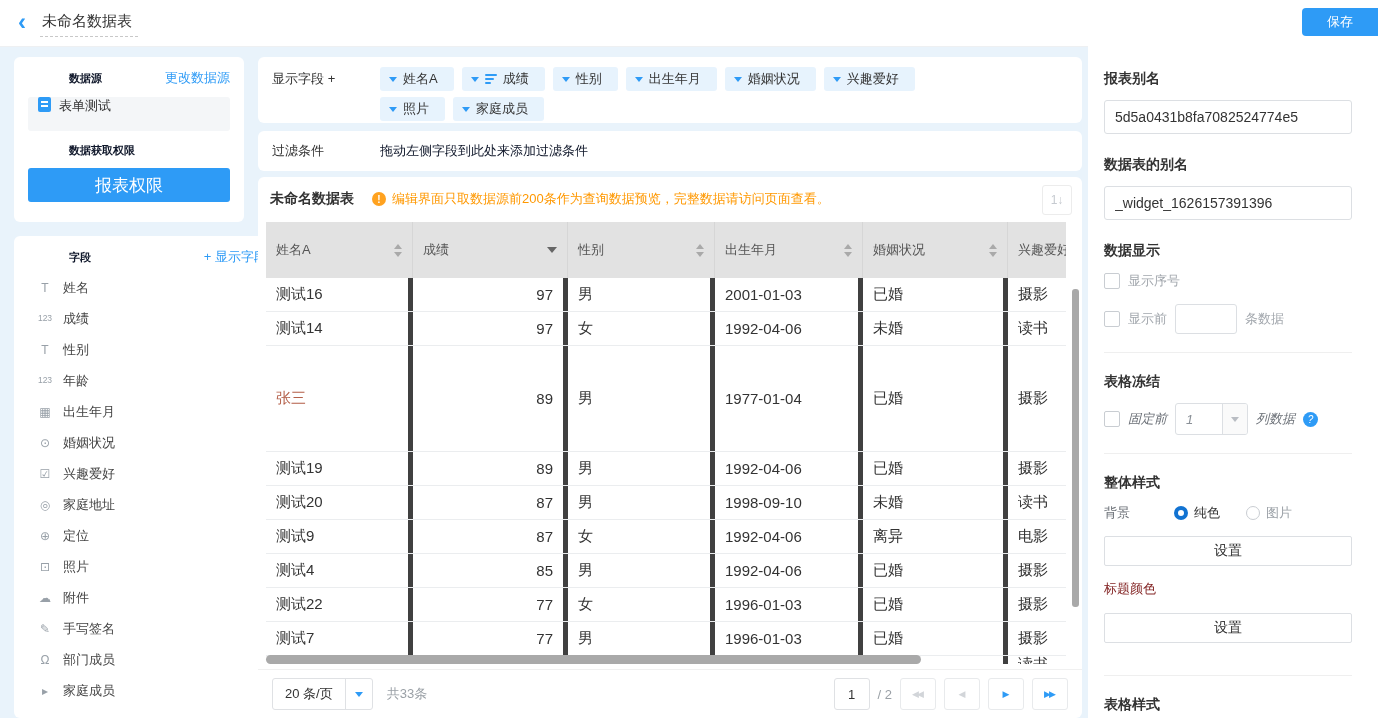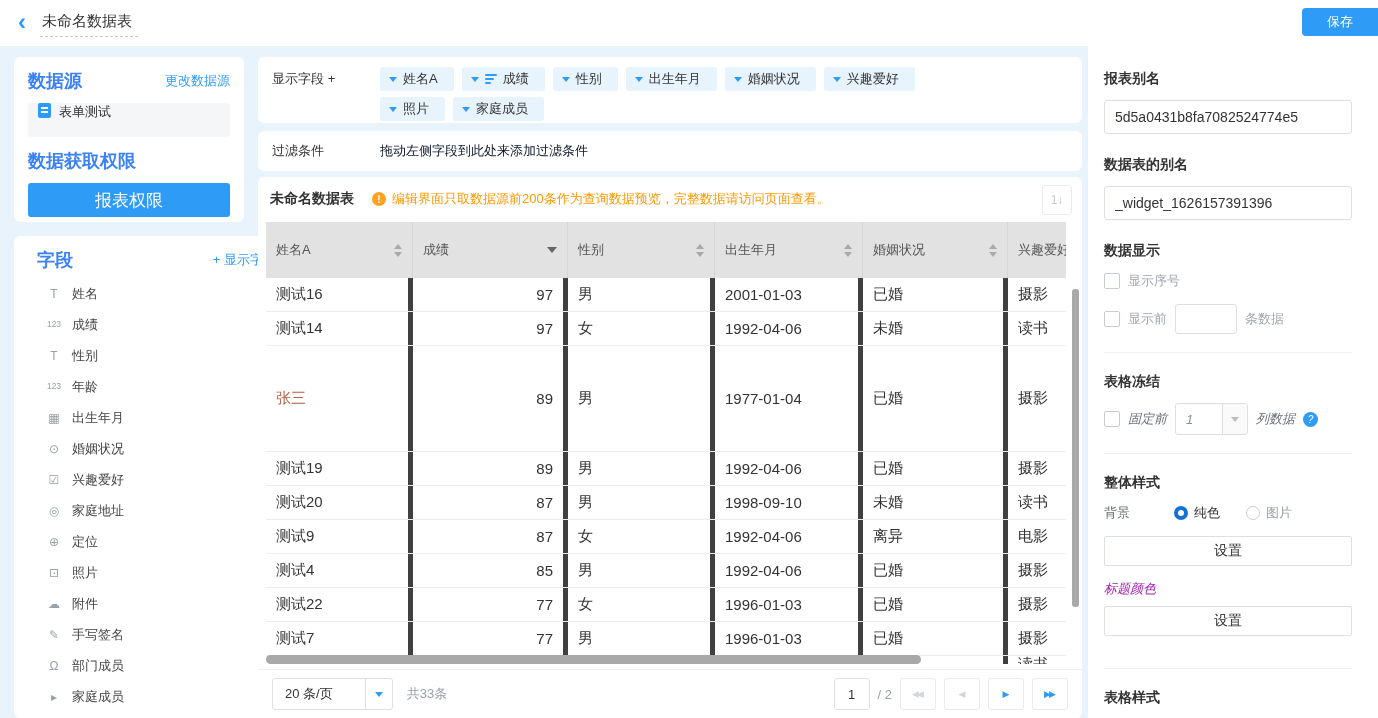--- a/index.html
+++ b/index.html
@@ -10,27 +10,27 @@
   .topbar{position:absolute;left:0;top:0;width:1378px;height:46px;background:#fff;border-bottom:1px solid #eef0f2;display:flex;align-items:center;}
   .back{color:#2e9bf6;font-size:24px;font-weight:bold;margin:0 14px 2px 18px;cursor:pointer;line-height:1;}
   .page-title{font-size:15px;color:#333;border-bottom:1px dashed #c8c8c8;padding:2px 6px 5px 2px;}
   .save-btn{position:absolute;right:0;top:8px;width:76px;height:28px;background:#2e9bf6;color:#fff;border:none;border-radius:4px 0 0 4px;font-size:13px;cursor:pointer;font-family:inherit;}
   
   .card{position:absolute;background:#fff;border-radius:6px;}
   
   #card-source{left:14px;top:57px;width:230px;height:165px;padding:0;}
   .card-pad{padding:12px 14px;}
   .row-between{display:flex;justify-content:space-between;align-items:center;}
-  .sec-title{font-size:18px;font-weight:bold;color:#3b82f6;}
+  .sec-title{font-size:11px;font-weight:bold;color:#0f172a;margin-left:41px;}
   .link{color:#2e9bf6;font-size:13px;cursor:pointer;}
   .source-item{margin:10px 0 12px 0;background:#f4f6f8;border-radius:3px;height:34px;display:flex;align-items:flex-start;padding:0 10px;gap:8px;cursor:pointer;}
   .doc-icon{width:13px;height:15px;background:#2e9bf6;border-radius:2px;position:relative;flex:none;}
   .doc-icon::after{content:"";position:absolute;left:3px;right:3px;top:4px;height:2px;background:#fff;box-shadow:0 4px 0 #fff;}
   .perm-btn{margin-top:10px;width:100%;height:34px;background:#2e9bf6;color:#fff;border:none;border-radius:3px;font-size:17px;cursor:pointer;font-family:inherit;}
-  #card-fields{left:14px;top:236px;width:267px;height:482px;overflow:hidden;padding-left:9px;}
+  #card-fields{left:14px;top:236px;width:267px;height:482px;overflow:hidden;}
   .field-list{margin-top:6px;}
   .field-item{height:31px;display:flex;align-items:center;gap:9px;padding-left:8px;cursor:pointer;color:#444;}
   .f-icon{width:18px;flex:none;color:#98a0a8;font-size:12px;text-align:center;line-height:1;}
   .f-icon.small{font-size:8.5px;letter-spacing:0;}
   .vscroll{position:absolute;width:6px;border-radius:3px;background:#b9bdc3;}
   #fields-scroll{right:3px;top:38px;height:310px;}
   
   #card-chips{left:258px;top:57px;width:824px;height:66px;display:flex;padding:10px 14px;box-sizing:border-box;}
   .chips-label{width:108px;flex:none;padding-top:3px;font-size:13px;color:#333;}
   .chips-wrap{display:flex;flex-direction:column;gap:6px;}
@@ -61,21 +61,21 @@
   .trow.tall{height:105px;}
   .trow.partial{height:16px;overflow:hidden;}
   .tcell{display:flex;align-items:center;padding:0 10px;font-size:15px;color:#333;border-right:5px solid #404040;box-sizing:border-box;flex:none;overflow:hidden;white-space:nowrap;}
   .tcell.num{justify-content:flex-end;}
   .c0{width:147px;}.c1{width:155px;}.c2{width:147px;}.c3{width:148px;}.c4{width:145px;}.c5{width:120px;}
   .red-name .c0{color:#b4604a;}
   .hscroll{position:absolute;left:8px;top:478px;width:800px;height:9px;}
   .hscroll .thumb{width:655px;height:9px;background:#a9a9a9;border-radius:5px;}
   #table-vscroll{right:3px;top:112px;height:318px;background:#a9a9a9;width:7px;}
   .tbl-pager{position:absolute;left:0;right:0;top:492px;height:49px;border-top:1px solid #f0f0f0;display:flex;align-items:center;padding:0 14px;box-sizing:border-box;}
-  .pagesize{display:flex;height:30px;border:1px solid #dfe1e4;border-radius:3px;overflow:hidden;cursor:pointer;gap:20px;}
+  .pagesize{display:flex;height:30px;border:1px solid #dfe1e4;border-radius:3px;overflow:hidden;cursor:pointer;}
   .pagesize .val{display:flex;align-items:center;padding:0 12px;color:#333;}
   .pagesize .dd{width:26px;display:flex;align-items:center;justify-content:center;border-left:1px solid #dfe1e4;}
   .total{color:#9aa0a6;margin-left:14px;}
   .pager-right{margin-left:auto;display:flex;align-items:center;gap:8px;}
   .page-input{width:30px;height:28px;border:1px solid #dfe1e4;border-radius:3px;text-align:center;font-size:13px;color:#333;font-family:inherit;}
   .page-total{color:#9aa0a6;}
   .nav-btn{width:32px;height:30px;border:1px solid #e8eaec;border-radius:3px;background:#fff;display:flex;align-items:center;justify-content:center;font-size:9px;cursor:pointer;letter-spacing:-2px;padding-right:2px;}
   .nav-btn.disabled{color:#d2d5d9;}
   .nav-btn.on{color:#2e9bf6;}
   
@@ -89,21 +89,21 @@
   .mini-select{display:flex;height:30px;border:1px solid #dcdfe3;border-radius:3px;overflow:hidden;cursor:pointer;color:#8a9097;}
   .mini-select .val{width:36px;display:flex;align-items:center;padding-left:10px;}
   .mini-select .dd{width:24px;display:flex;align-items:center;justify-content:center;border-left:1px solid #dcdfe3;background:#fafafa;}
   .help-icon{width:15px;height:15px;border-radius:50%;background:#2e9bf6;color:#fff;font-size:10px;display:flex;align-items:center;justify-content:center;cursor:pointer;}
   .radio-row{display:flex;align-items:center;margin-bottom:14px;color:#333;}
   .radio-row .lb{width:70px;color:#6b7077;}
   .radio{width:14px;height:14px;border-radius:50%;border:4px solid #1273d2;background:#fff;box-sizing:border-box;margin-right:6px;cursor:pointer;flex:none;}
   .radio.off{border:1px solid #c9cdd2;margin-left:26px;}
   .radio-lb-off{color:#9aa0a6;}
   .set-btn{width:100%;height:30px;border:1px solid #dcdfe3;background:#fff;border-radius:2px;font-size:14px;color:#333;cursor:pointer;font-family:inherit;margin-bottom:14px;}
-  .sub-lb{color:#a21caf;margin-bottom:8px;font-style:italic;}
+  .sub-lb{color:#7f1d1d;margin-bottom:15px;}
 </style>
 </head>
 <body>
 
 <div class="topbar">
   <span class="back">‹</span>
   <span class="page-title">未命名数据表</span>
   <button class="save-btn">保存</button>
 </div>
 

